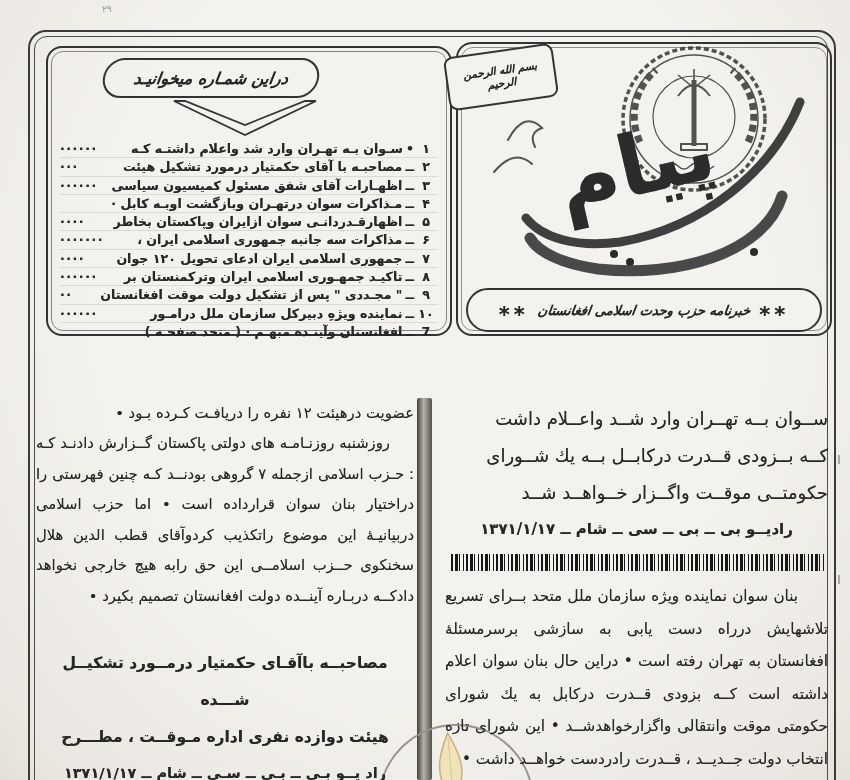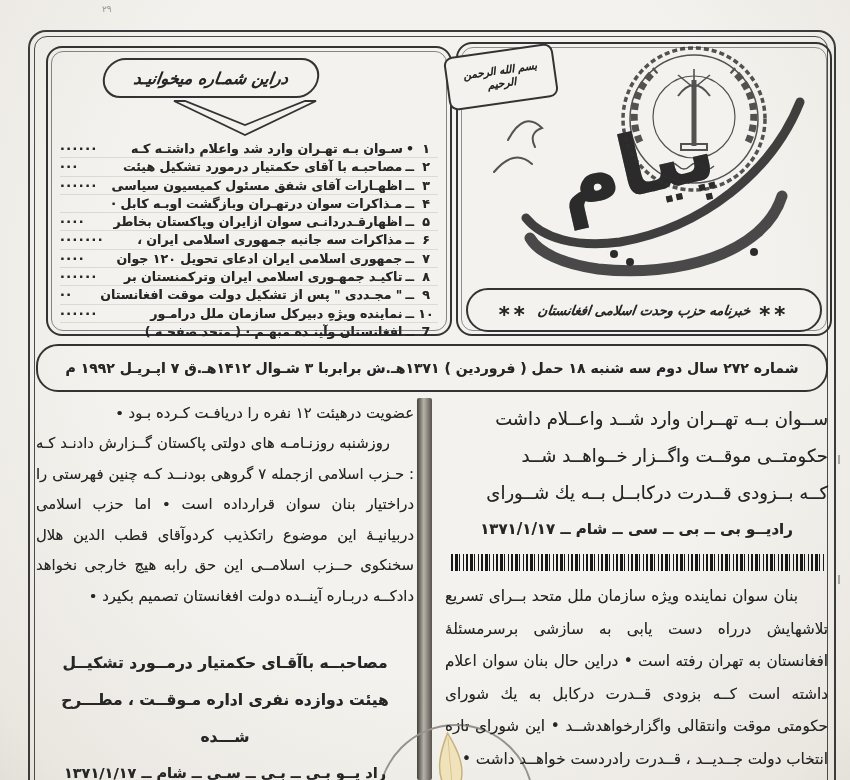--- a/index.html
+++ b/index.html
@@ -201,42 +201,39 @@
       </div>
       <div class="toc-row" style="border-bottom:none">
         <span class="num">7</span>
         <span class="sep">ــ</span>
         <span class="txt">افغانستان وآینـده مبهـم · ( متحد صفحـه )</span>
         <span class="dots"></span>
       </div>
     </div>
   </div>
 
-  <div class="dateline">
-    <span>شماره ۲۷۲ سال دوم سه شنبه ۱۸ حمل ( فروردین ) ۱۳۷۱هـ.ش  برابربا ۳ شـوال ۱۴۱۲هـ.ق ۷ اپـریـل ۱۹۹۲ م</span>
-  </div>
 
   <div class="col-divider"></div>
 
   <div class="col-right">
     <div class="headline">ســوان بــه تهــران وارد شــد واعــلام داشت</div>
+    <div class="headline">کــه بــزودی قــدرت درکابــل بــه یك شــورای</div>
     <div class="headline">حکومتــی موقــت واگــزار خــواهــد شــد</div>
-    <div class="headline">کــه بــزودی قــدرت درکابــل بــه یك شــورای</div>
     <div class="headline-src">رادیــو بی ــ بی ــ سی ــ شام ــ ۱۳۷۱/۱/۱۷</div>
     <div class="barcode"></div>
     <div class="body-par">بنان سوان نماینده ویژه سازمان ملل متحد بــرای تسریع تلاشهایش درراه دست یابی به سازشی برسرمسئلهٔ افغانستان به تهران رفته است • دراین حال بنان سوان اعلام داشته است کــه بزودی قــدرت درکابل به یك شورای حکومتی موقت وانتقالی واگزارخواهدشــد • این شورای تازه انتخاب دولت جــدیــد ، قــدرت رادردست خواهــد داشت •</div>
     <div class="body-par2">نماینده ویژه سازمان ملل متحد ، قبلاً گفته بــود</div>
   </div>
 
   <div class="col-left">
     <div class="lc-line1">عضویت درهیئت ۱۲ نفره را دریافـت کـرده بـود •</div>
     <div class="lc-par">روزشنبه روزنـامـه های دولتی پاکستان گــزارش دادنـد کـه : حـزب اسلامی ازجمله ۷ گروهی بودنــد کـه چنین فهرستی را دراختیار بنان سوان قرارداده است • اما حزب اسلامی دربیانیـهٔ این موضوع راتکذیب کردوآقای قطب الدین هلال سخنکوی حــزب اسلامــی این حق رابه هیچ خارجی نخواهد دادکــه دربـاره آینــده دولت افغانستان تصمیم بکیرد •</div>
     <div class="lc-heading">مصاحبــه باآقـای حکمتیار درمــورد تشکیــل</div>
+    <div class="lc-heading" style="margin-top:0">شـــده</div>
     <div class="lc-heading" style="margin-top:0">هیئت دوازده نفری اداره مـوقــت ، مطـــرح</div>
-    <div class="lc-heading" style="margin-top:0">شـــده</div>
     <div class="lc-src">راد یــو بـی ــ بـی ــ سـی ــ شام ــ ۱۳۷۱/۱/۱۷</div>
 
   </div>
 
   <div class="circle-ornament"></div>
   <svg class="leaf" width="44" height="60" viewBox="0 0 44 60">
     <path d="M22,2 C31,20 37,38 30,54 C26,58 18,58 14,54 C7,38 13,20 22,2 Z" fill="#f0e3bb" stroke="#c9b27a" stroke-width="1.5"></path>
     <path d="M22,7 L22,52" stroke="#d9c58f" stroke-width="1" fill="none"></path>
   </svg>
 

